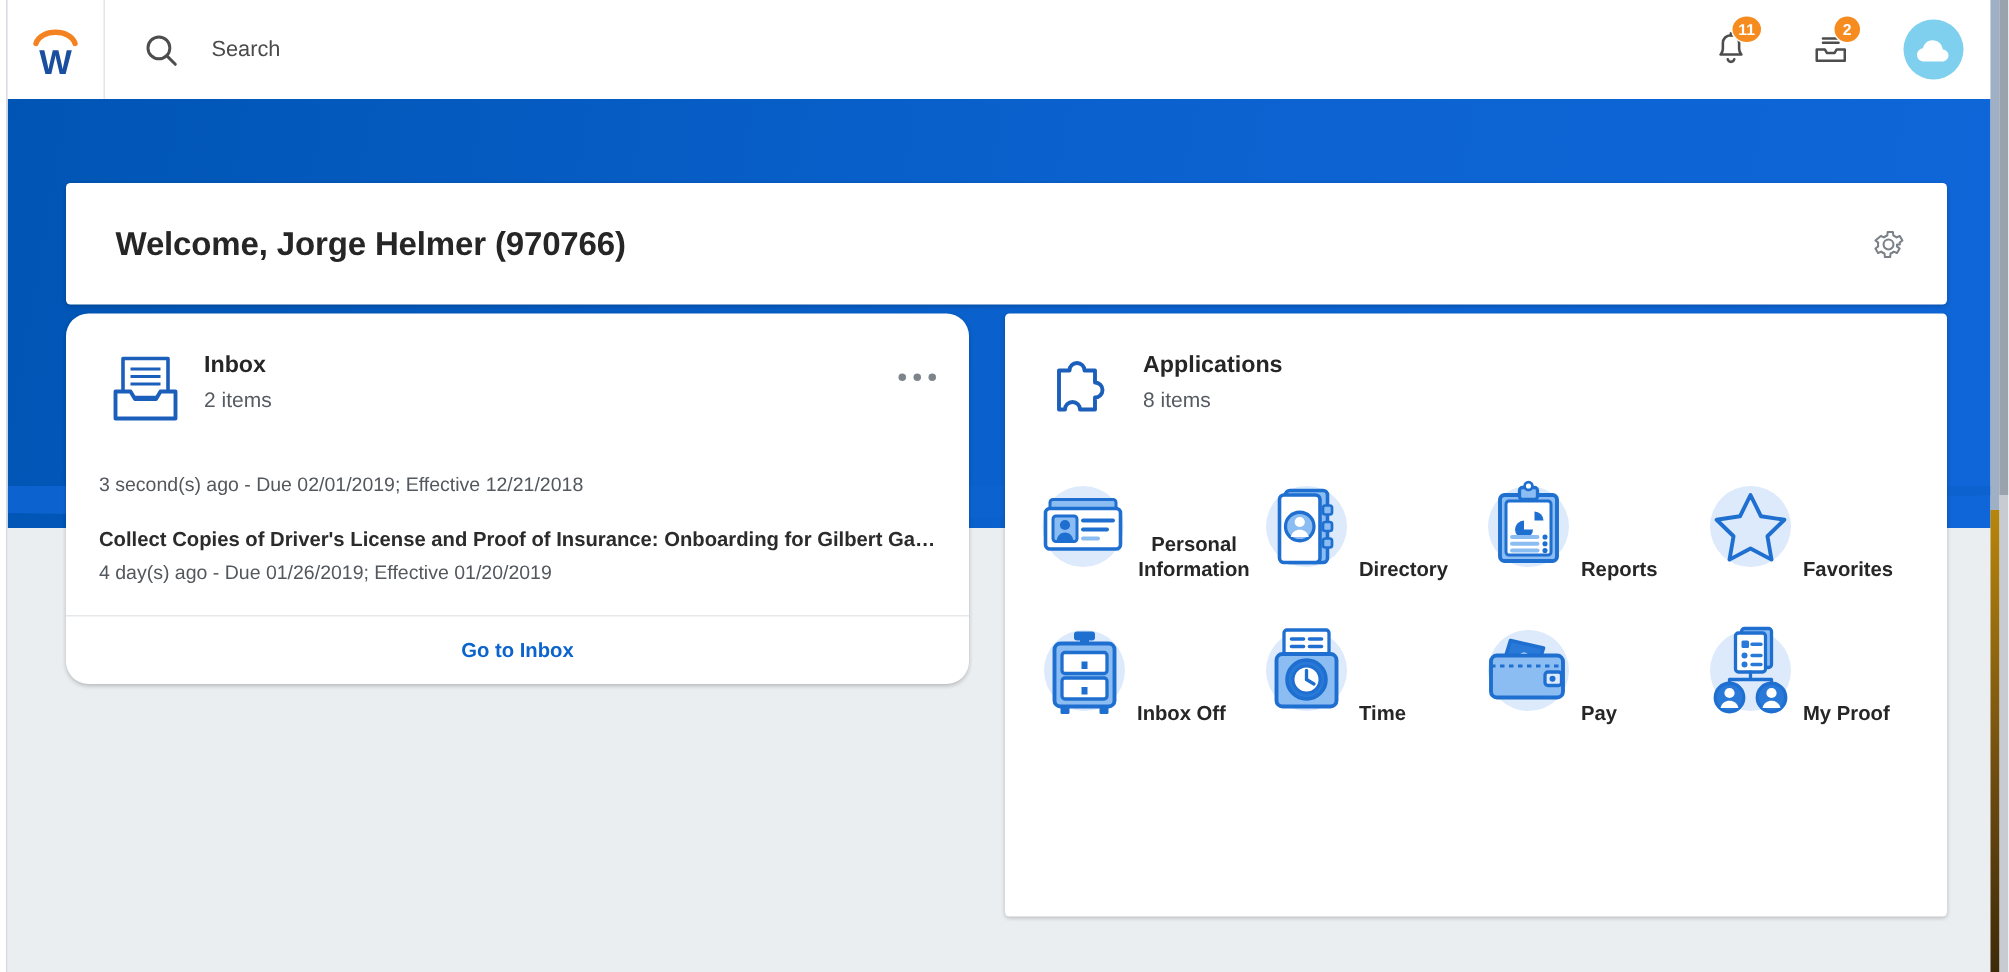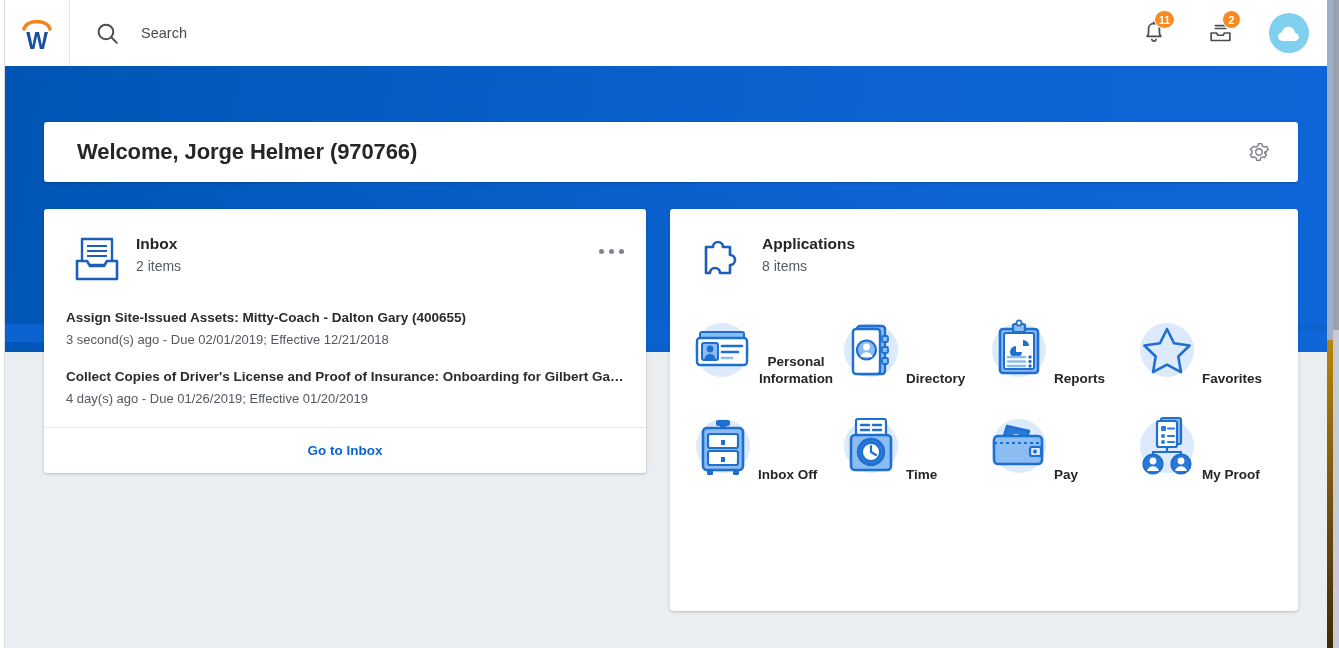--- a/index.html
+++ b/index.html
@@ -108,37 +108,37 @@
   .hero-curve {
     position: absolute; left: 5px; top: 324px; right: 12px; height: 30px;
     z-index: 6;
   }
   .hero-curve svg { display: block; width: 100%; height: 100%; }
 
   
   .content { position: absolute; left: 5px; top: 66px; right: 12px; bottom: 0; z-index: 10; }
 
   .welcome-card {
-    position: absolute; left: 39px; top: 56px; width: 1254px; height: 60px;
+    position: absolute; left: 39px; top: 56px; width: 1254px; height: 81px;
     background: #ffffff;
     border-radius: 3px;
     box-shadow: 0 1px 3px rgba(0,0,0,.22);
     display: flex; align-items: center; justify-content: space-between;
     padding: 0 22px 0 33px;
   }
   .welcome-title {
     font-size: 22px; font-weight: bold; color: #262626;
     letter-spacing: -0.1px;
   }
   .gear-btn { width: 34px; height: 34px; display:flex; align-items:center; justify-content:center; cursor:pointer; }
 
   
   .inbox-card {
     position: absolute; left: 39px; top: 143px; width: 602px;
-    background: #ffffff; border-radius: 3px;
+    background: #ffffff; border-radius: 15px;
     box-shadow: 0 1px 3px rgba(0,0,0,.22);
     overflow: hidden;
   }
   .card-head {
     display: flex; align-items: flex-start;
     padding: 22px 18px 16px 26px;
     position: relative;
   }
   .card-head-icon { width: 56px; flex: 0 0 56px; padding-top: 2px; }
   .card-head-text { padding-left: 10px; padding-top: 4px; }
@@ -286,21 +286,20 @@
         </div>
         <div class="kebab">
           <i></i>
           <i></i>
           <i></i>
         </div>
       </div>
 
       <div class="inbox-list">
         <div class="inbox-item">
-          <div class="inbox-item-title">Assign Site-Issued Assets: Mitty-Coach - Dalton Gary (400655)</div>
           <div class="inbox-item-meta">3 second(s) ago - Due 02/01/2019; Effective 12/21/2018</div>
         </div>
         <div class="inbox-item">
           <div class="inbox-item-title">Collect Copies of Driver's License and Proof of Insurance: Onboarding for Gilbert Garcia (4024…</div>
           <div class="inbox-item-meta">4 day(s) ago - Due 01/26/2019; Effective 01/20/2019</div>
         </div>
       </div>
 
       <div class="inbox-footer">
         <a>Go to Inbox</a>

